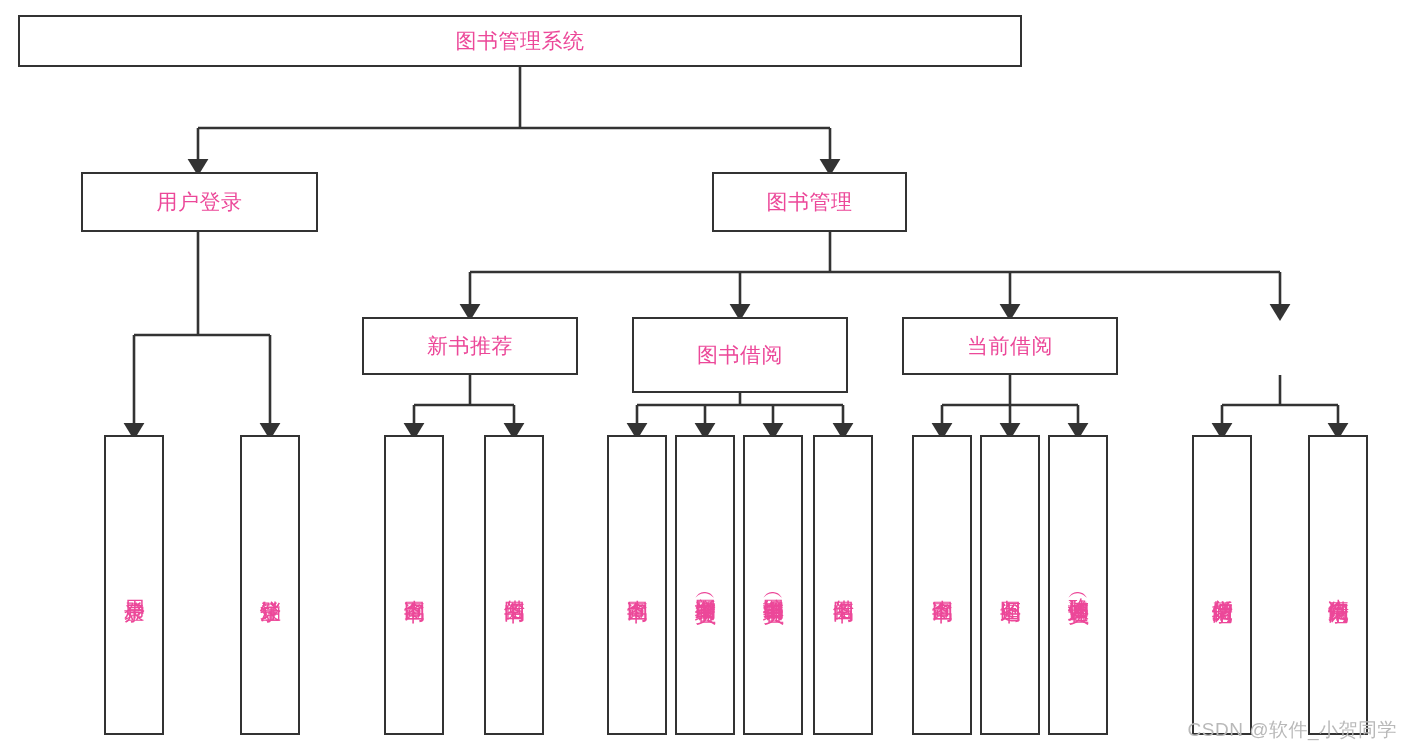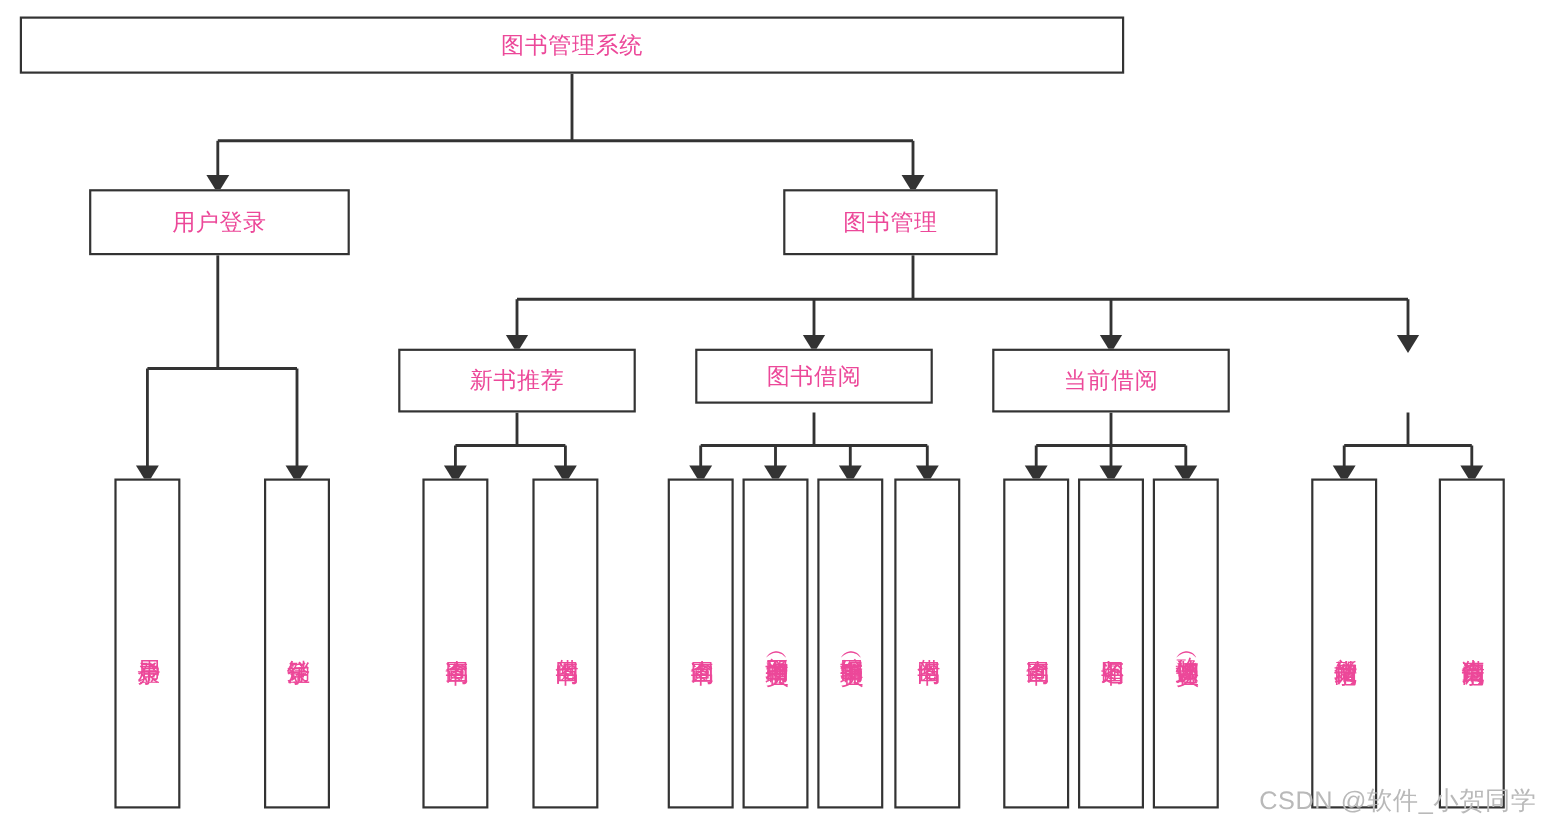--- a/index.html
+++ b/index.html
@@ -53,21 +53,21 @@
     text-orientation: upright;
     white-space: nowrap;
   }
   .node .htext {
     white-space: nowrap;
   }
   #watermark {
     position: absolute;
     right: 8px;
     bottom: 4px;
-    font-size: 23px;
+    font-size: 19px;
     color: #b9b9b9;
     white-space: nowrap;
     letter-spacing: 0.5px;
   }
 </style>
 </head>
 <body>
 
 <div id="canvas">
 
@@ -128,21 +128,21 @@
   <div class="node horiz" style="left:81px; top:172px; width:237px; height:60px;">
     <span class="htext">用户登录</span>
   </div>
   <div class="node horiz" style="left:712px; top:172px; width:195px; height:60px;">
     <span class="htext">图书管理</span>
   </div>
 
   <div class="node horiz" style="left:362px; top:317px; width:216px; height:58px;">
     <span class="htext">新书推荐</span>
   </div>
-  <div class="node horiz" style="left:632px; top:317px; width:216px; height:50px;justify-content:center;">
+  <div class="node horiz" style="left:632px; top:317px; width:216px; height:76px;justify-content:center;">
     <span class="htext">图书借阅</span>
   </div>
   <div class="node horiz" style="left:902px; top:317px; width:216px; height:58px;text-align:center;">
     <span class="htext">当前借阅</span>
   </div>
 
   <div class="node vert" style="left:104px; top:435px; width:60px; height:300px;">
     <span class="vtext">用户登录</span>
   </div>
   <div class="node vert" style="left:240px; top:435px; width:60px; height:300px;">

